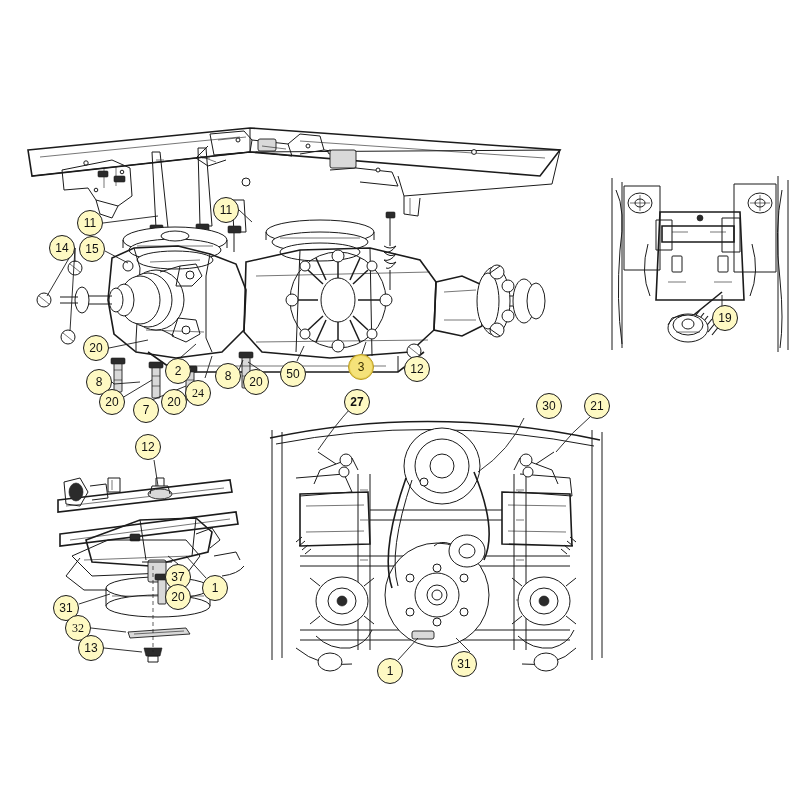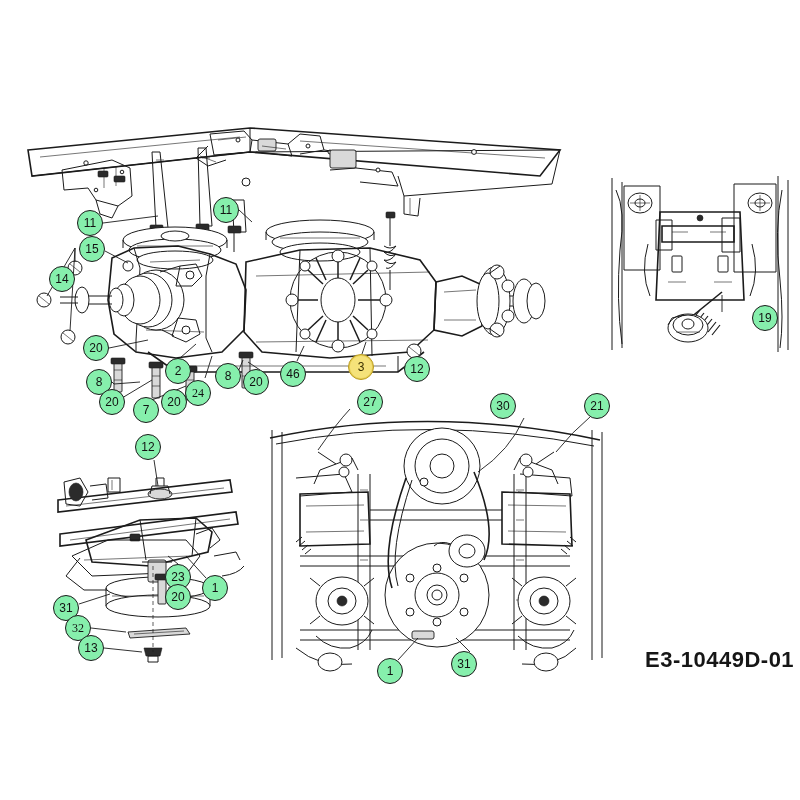--- a/index.html
+++ b/index.html
@@ -20,21 +20,21 @@
     color:#161616;
     white-space:nowrap;
   }
 
   
   .callout{
     position:absolute;
     width:26px;height:26px;
     border-radius:50%;
     border:1.4px solid #1b1b1b;
-    background:#86efac;
+    background:#fef9c3;
     box-sizing:border-box;
     display:flex;align-items:center;justify-content:center;
     font-size:12px;
     line-height:1;
     color:#111;
     z-index:40;
     user-select:none;
   }
   .callout.hl{
     background:#f5e27a;
@@ -456,44 +456,43 @@
       <path class="lead" d="M524 418 Q510 450 478 472"></path>
       <path class="lead" d="M590 417 Q572 432 556 452"></path>
       <path class="lead" d="M398 660 L418 638"></path>
       <path class="lead" d="M470 652 L456 638"></path>
     </g>
   </svg>
 
   <div id="callout-layer">
       <div class="callout" style="left: 77px; top: 210px;">11</div>
       <div class="callout" style="left: 213px; top: 197px;">11</div>
-      <div class="callout" style="left: 49px; top: 235px; margin-top: 31px;">14</div>
+      <div class="callout" style="left: 49px; top: 235px;">14</div>
       <div class="callout" style="left: 79px; top: 236px; text-align: center;">15</div>
       <div class="callout" style="left: 83px; top: 335px;">20</div>
       <div class="callout" style="left: 86px; top: 369px;">8</div>
       <div class="callout" style="left: 99px; top: 389px;">20</div>
       <div class="callout" style="left: 133px; top: 397px;">7</div>
       <div class="callout" style="left: 161px; top: 389px;">20</div>
       <div class="callout" style="left: 165px; top: 358px;">2</div>
       <div class="callout" style="left: 185px; top: 380px; font-family: Liberation Serif, serif;">24</div>
       <div class="callout" style="left: 215px; top: 363px;">8</div>
       <div class="callout" style="left: 243px; top: 369px;">20</div>
-      <div class="callout" style="left: 280px; top: 361px;">46</div>
+      <div class="callout" style="left: 280px; top: 361px;">50</div>
       <div class="callout hl" style="left: 348px; top: 354px;">3</div>
       <div class="callout" style="left: 404px; top: 356px;">12</div>
-      <div class="callout" style="left: 712px; top: 305px; margin-left: 40px;">19</div>
+      <div class="callout" style="left: 712px; top: 305px;">19</div>
       <div class="callout" style="left: 135px; top: 434px;">12</div>
-      <div class="callout" style="left: 165px; top: 564px;">23</div>
+      <div class="callout" style="left: 165px; top: 564px;">37</div>
       <div class="callout" style="left: 202px; top: 575px;">1</div>
       <div class="callout" style="left: 165px; top: 584px;">20</div>
       <div class="callout" style="left: 53px; top: 595px;">31</div>
       <div class="callout" style="left: 65px; top: 615px; font-family: Liberation Serif, serif;">32</div>
       <div class="callout" style="left: 78px; top: 635px; text-align: right;">13</div>
-      <div class="callout" style="left: 357px; top: 389px;">27</div>
-      <div class="callout" style="left: 490px; top: 393px;">30</div>
+      <div class="callout" style="left: 344px; top: 389px; font-weight: bold;">27</div>
+      <div class="callout" style="left: 536px; top: 393px;">30</div>
       <div class="callout" style="left: 584px; top: 393px;">21</div>
       <div class="callout" style="left: 377px; top: 658px;">1</div>
       <div class="callout" style="left: 451px; top: 651px;">31</div>
     </div>
 
-  <div id="partno" style="left: 645px; top: 647px;">E3-10449D-01</div>
 
 </div>
 
 </body></html>

